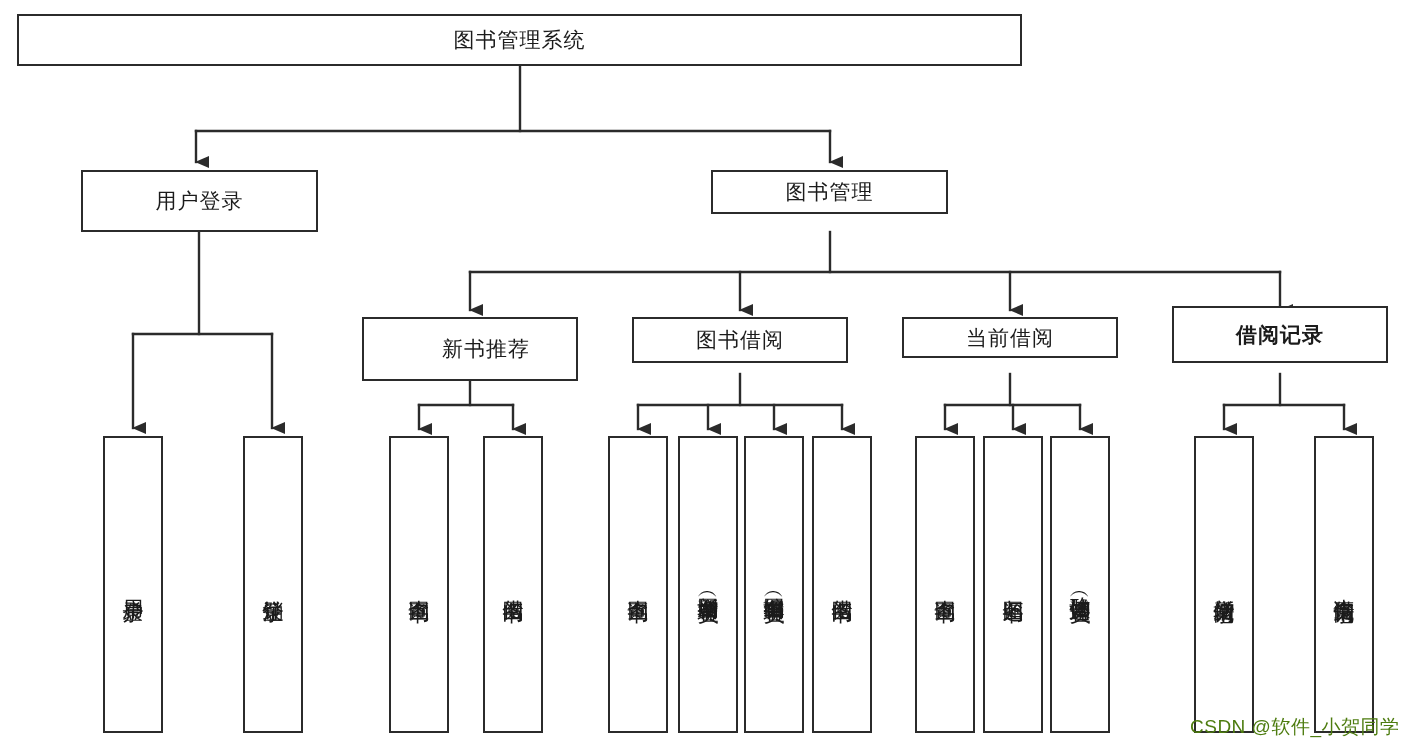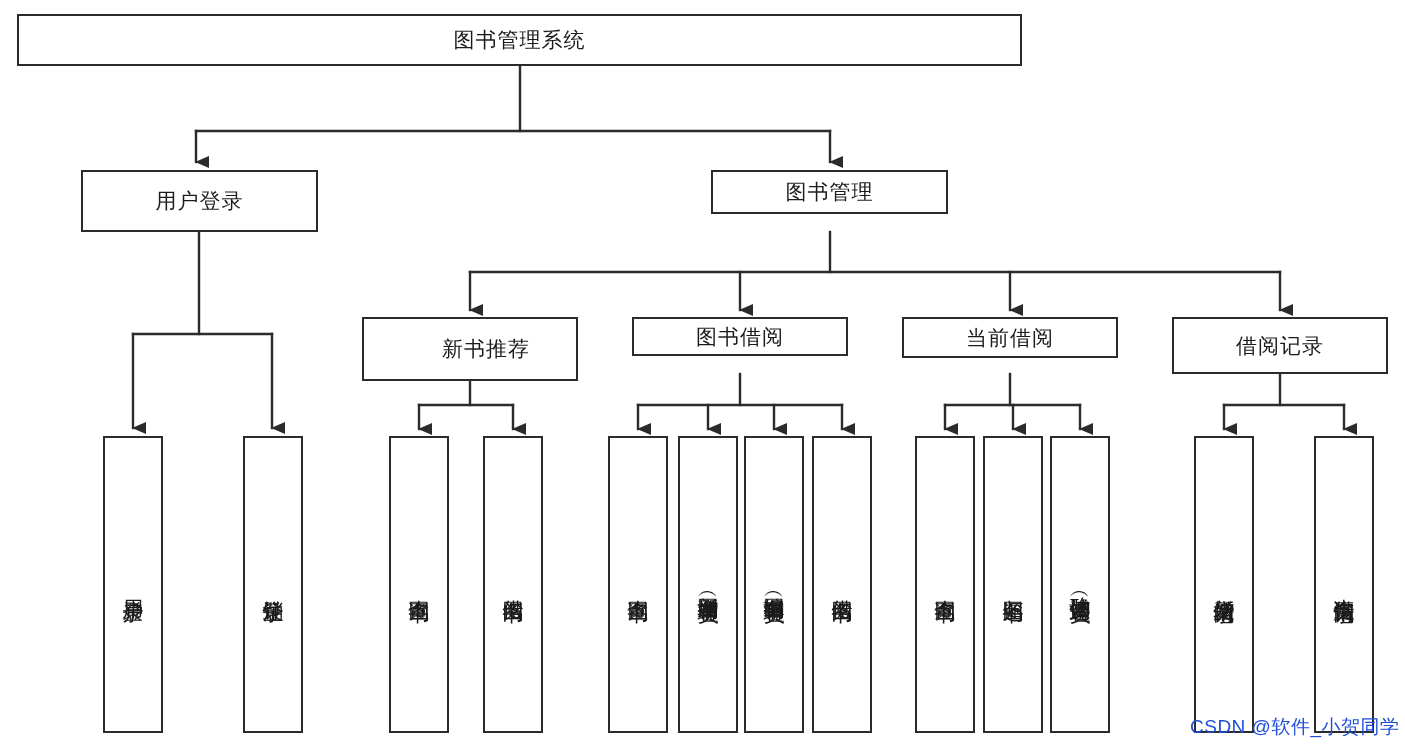--- a/index.html
+++ b/index.html
@@ -48,21 +48,21 @@
   .vtext {
     writing-mode: vertical-rl;
     text-orientation: upright;
     white-space: nowrap;
     display: block;
     text-align: center;
   }
   .watermark {
     position: absolute;
     font-size: 19px;
-    color: #1d4ed8;
+    color: #4d7c0f;
     white-space: nowrap;
     letter-spacing: 0.5px;
     text-align: right;
   }
 </style>
 </head>
 <body>
 
 <div id="canvas">
 
@@ -126,27 +126,27 @@
   <div class="node horizontal" style="left:81px; top:170px; width:237px; height:62px;">
     <span>用户登录</span>
   </div>
   <div class="node horizontal" style="left:711px; top:170px; width:237px; height:44px;">
     <span>图书管理</span>
   </div>
 
   <div class="node horizontal" style="left:362px; top:317px; width:216px; height:64px;padding-left:32px;">
     <span>新书推荐</span>
   </div>
-  <div class="node horizontal" style="left:632px; top:317px; width:216px; height:39px;">
+  <div class="node horizontal" style="left:632px; top:317px; width:216px; height:46px;">
     <span>图书借阅</span>
   </div>
   <div class="node horizontal" style="left:902px; top:317px; width:216px; height:41px;">
     <span>当前借阅</span>
   </div>
-  <div class="node horizontal" style="left:1172px; top:317px; width:216px; height:57px;">
+  <div class="node horizontal" style="left:1172px; top:306px; width:216px; height:57px;font-weight:bold;">
     <span>借阅记录</span>
   </div>
 
   <div class="node vertical" style="left:103px; top:436px; width:60px; height:297px;">
     <span class="vtext">用户登录</span>
   </div>
   <div class="node vertical" style="left:243px; top:436px; width:60px; height:297px;">
     <span class="vtext">注销登录</span>
   </div>
 

